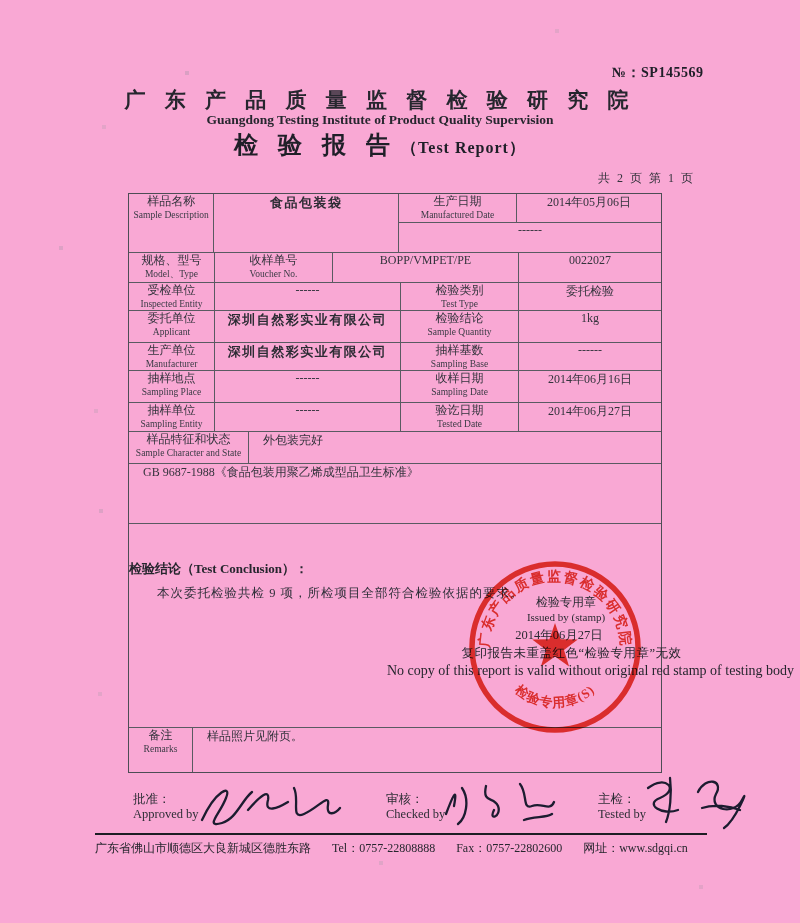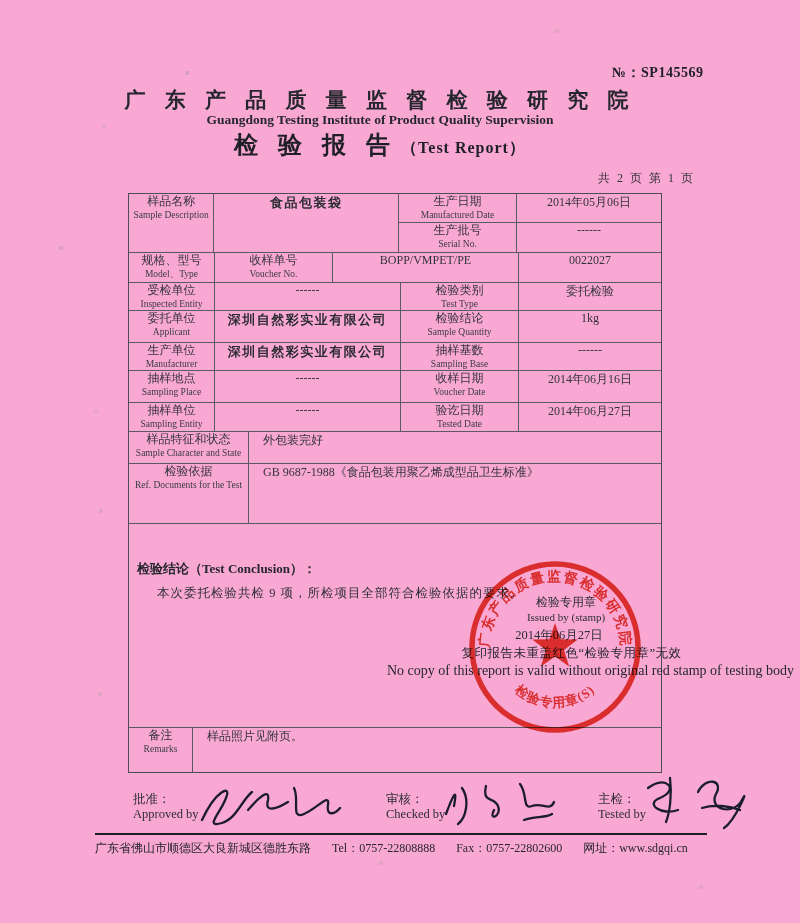--- a/index.html
+++ b/index.html
@@ -29,21 +29,21 @@
   .cell .cn{font-size:12px;line-height:15px;color:#33333c;}
   .cell .en{font-size:9.5px;line-height:12px;color:#3a3a44;}
   .value{font-size:12px;color:#33333c;}
   .value-strong{font-size:13px;font-weight:bold;letter-spacing:1.5px;color:#2c2c34;}
   .left-al{align-items:flex-start;text-align:left;padding-left:14px;}
   .c1{width:86px;} .c2{width:186px;} .c3{width:118px;} .c4{width:144px;flex:1;}
   .bw-label{width:120px;} .bw-value{flex:1;}
   .rm-label{width:64px;} .rm-value{flex:1;}
   
   .concl{position:relative;height:204px;border-bottom:1px solid #5a5a62;box-sizing:border-box;}
-  .concl-head{position:absolute;left:8px;top:36px;font-size:13px;font-weight:bold;color:#26262e;}
+  .concl-head{position:absolute;left:0;top:36px;font-size:13px;font-weight:bold;color:#26262e;}
   .concl-body{position:absolute;left:28px;top:61px;font-size:12.5px;letter-spacing:1px;color:#30303a;}
   .stamp-note-cn{position:absolute;left:357px;top:70px;width:160px;text-align:center;font-size:12px;color:#2b2b33;z-index:1;}
   .stamp-note-en{position:absolute;left:357px;top:87px;width:160px;text-align:center;font-size:11px;color:#2b2b33;z-index:1;}
   .stamp-date{position:absolute;left:350px;top:103px;width:160px;text-align:center;font-size:12.5px;color:#2b2b33;z-index:1;}
   .copy-cn{position:absolute;left:300px;top:121px;width:285px;text-align:center;font-size:12.5px;letter-spacing:.5px;color:#26262e;white-space:nowrap;z-index:1;}
   .copy-en{position:absolute;left:258px;top:139px;width:335px;text-align:left;font-size:14px;color:#26262e;white-space:nowrap;z-index:1;}
   .stamp-svg{position:absolute;left:334px;top:31px;z-index:2;mix-blend-mode:multiply;opacity:.88;}
   
   .sig-label{font-size:12.5px;color:#2e2e36;line-height:15px;}
   .sig-block{display:flex;flex-direction:column;}
@@ -89,24 +89,20 @@
         <div class="trow" style="height:29px">
           <div class="cell c3">
             <div class="cn">生产日期</div>
             <div class="en">Manufactured Date</div>
           </div>
           <div class="cell c4 last">
             <div class="value">2014年05月06日</div>
           </div>
         </div>
         <div class="trow" style="height:30px">
-          <div class="cell c3">
-            <div class="cn">生产批号</div>
-            <div class="en">Serial No.</div>
-          </div>
           <div class="cell c4 last">
             <div class="value">------</div>
           </div>
         </div>
       </div>
     </div>
 
     <div class="trow" style="height:30px">
       <div class="cell c1">
         <div class="cn">规格、型号</div>
@@ -178,21 +174,21 @@
     <div class="trow" style="height:32px">
       <div class="cell c1">
         <div class="cn">抽样地点</div>
         <div class="en">Sampling Place</div>
       </div>
       <div class="cell c2">
         <div class="value">------</div>
       </div>
       <div class="cell c3">
         <div class="cn">收样日期</div>
-        <div class="en">Voucher Date</div>
+        <div class="en">Sampling Date</div>
       </div>
       <div class="cell c4 last">
         <div class="value">2014年06月16日</div>
       </div>
     </div>
 
     <div class="trow" style="height:29px">
       <div class="cell c1">
         <div class="cn">抽样单位</div>
         <div class="en">Sampling Entity</div>
@@ -213,24 +209,20 @@
       <div class="cell bw-label">
         <div class="cn">样品特征和状态</div>
         <div class="en">Sample Character and State</div>
       </div>
       <div class="cell bw-value last left-al">
         <div class="value">外包装完好</div>
       </div>
     </div>
 
     <div class="trow" style="height:60px">
-      <div class="cell bw-label">
-        <div class="cn">检验依据</div>
-        <div class="en">Ref. Documents for the Test</div>
-      </div>
       <div class="cell bw-value last left-al">
         <div class="value">GB 9687-1988《食品包装用聚乙烯成型品卫生标准》</div>
       </div>
     </div>
 
     <div class="concl">
       <div class="concl-head">检验结论（Test Conclusion）：</div>
       <div class="concl-body">本次委托检验共检 9 项，所检项目全部符合检验依据的要求。</div>
 
       <div class="stamp-note-cn">检验专用章</div>

